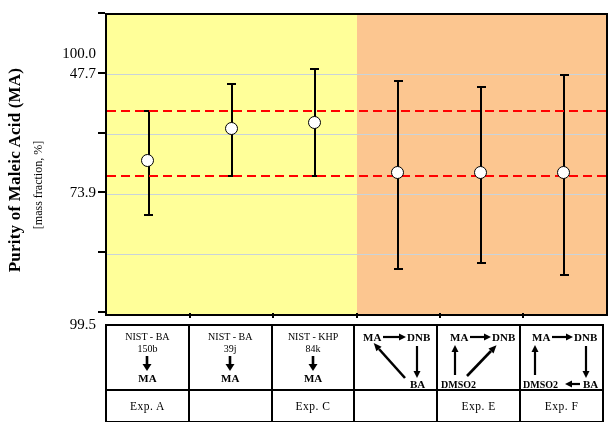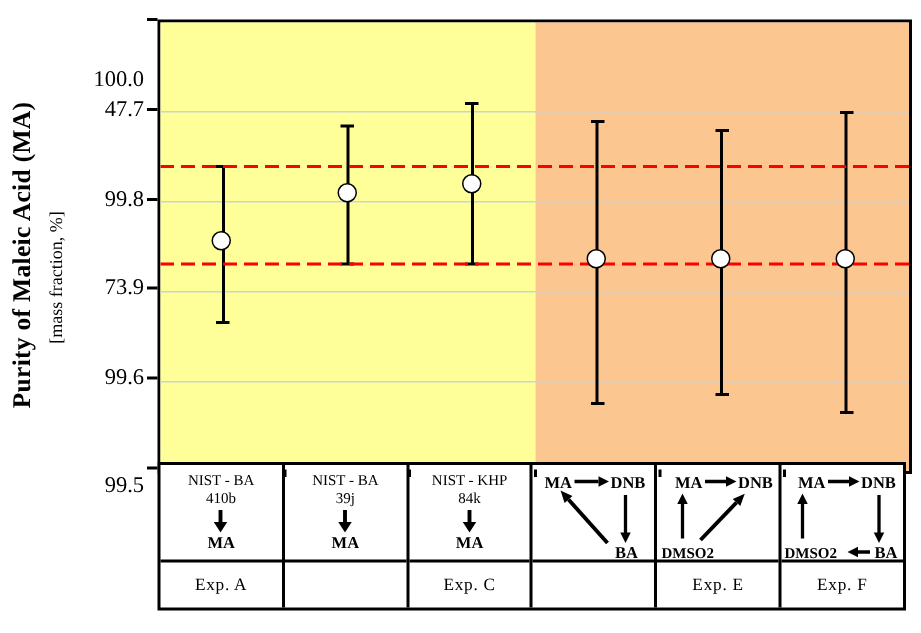--- a/index.html
+++ b/index.html
@@ -30,21 +30,21 @@
     position:absolute;width:11px;height:11px;border-radius:50%;
     background:#fff;border:1.6px solid #000;z-index:4;box-sizing:content-box;
   }
   .ylab{
     position:absolute;left:38px;width:58px;text-align:right;font-size:15px;line-height:18px;
   }
   .ytickmark{position:absolute;height:2px;width:7px;background:#000;left:98px;}
   .xtickmark{position:absolute;width:2px;height:5px;background:#000;top:313px;}
   
   #table{
-    position:absolute;left:105px;top:308px;width:499px;height:99px;
+    position:absolute;left:105px;top:324px;width:499px;height:99px;
     border:2.5px solid #000;box-sizing:border-box;display:flex;background:#fff;
   }
   .col{flex:1 1 0;display:flex;flex-direction:column;border-right:2px solid #000;min-width:0;}
   .col:last-child{border-right:none;}
   .scheme{
     height:63px;border-bottom:2px solid #000;display:flex;flex-direction:column;
     align-items:center;justify-content:center;font-size:10px;line-height:12px;text-align:center;
   }
   .scheme .target{font-weight:bold;font-size:11px;}
   .explabel{
@@ -95,21 +95,21 @@
       <div class="marker" style="left: 283.983px; top: 151.37px; background: rgb(255, 255, 255); border-color: rgb(0, 0, 0);"></div>
       <div class="marker" style="left: 367.15px; top: 151.37px; background: rgb(255, 255, 255); border-color: rgb(0, 0, 0);"></div>
       <div class="marker" style="left: 450.317px; top: 151.37px; background: rgb(255, 255, 255); border-color: rgb(0, 0, 0);"></div>
     </div>
 
   <div id="table">
 
     <div class="col">
       <div class="scheme">
         <div>NIST - BA</div>
-        <div>410b</div>
+        <div>150b</div>
         <svg class="darrow" width="12" height="15" viewBox="0 0 12 15">
             <line x1="6" y1="0" x2="6" y2="9" stroke="#000" stroke-width="2.6"></line>
             <polygon points="1.5,8 10.5,8 6,15" fill="#000"></polygon>
           </svg>
         <div class="target">MA</div>
       </div>
       <div class="explabel">Exp. A</div>
     </div>
 
     <div class="col">
@@ -189,25 +189,23 @@
       </div>
       <div class="explabel">Exp. F</div>
     </div>
 
   </div>
 <div class="ytickmark" style="top: 12px;"></div>
     <div class="ylab" style="top: 4px; margin-top: 40px;">100.0</div>
     <div class="ytickmark" style="top: 71.8px;"></div>
     <div class="ylab" style="top: 63.8px;">47.7</div>
     <div class="ytickmark" style="top: 131.6px;"></div>
-    <div class="ylab" style="top: 123.6px;">99.8</div>
     <div class="ytickmark" style="top: 191.4px;"></div>
     <div class="ylab" style="top: 183.4px;">73.9</div>
     <div class="ytickmark" style="top: 251.2px;"></div>
-    <div class="ylab" style="top: 243.2px;">99.6</div>
     <div class="ytickmark" style="top: 311px;"></div>
     <div class="ylab" style="top: 315px;">99.5</div>
     <div class="xtickmark" style="left: 189.167px;"></div>
     <div class="xtickmark" style="left: 272.333px;"></div>
     <div class="xtickmark" style="left: 355.5px;"></div>
     <div class="xtickmark" style="left: 438.667px;"></div>
     <div class="xtickmark" style="left: 521.833px;"></div>
   </div>
 
 </body></html>

